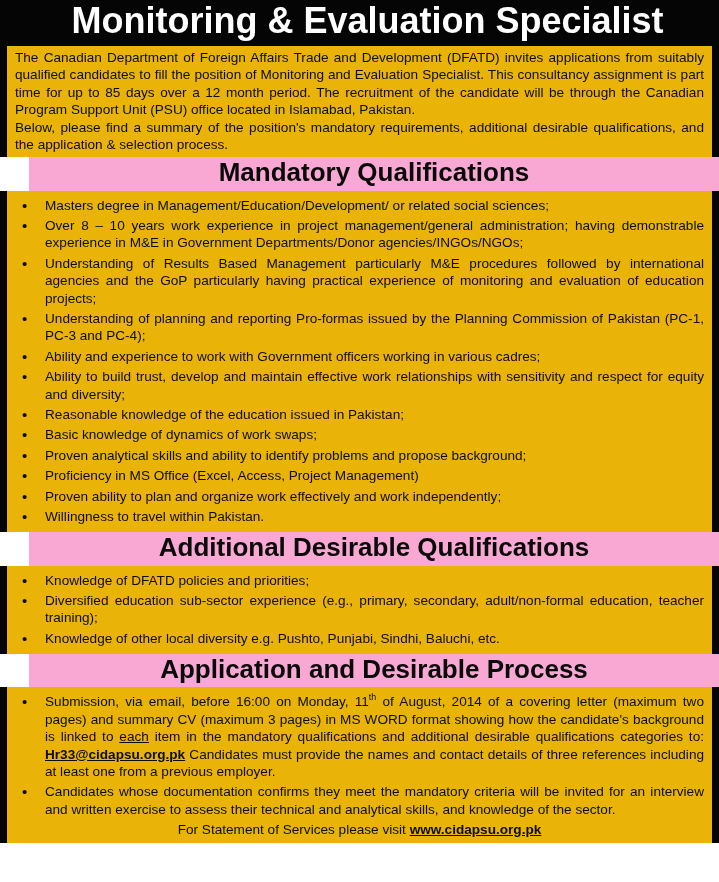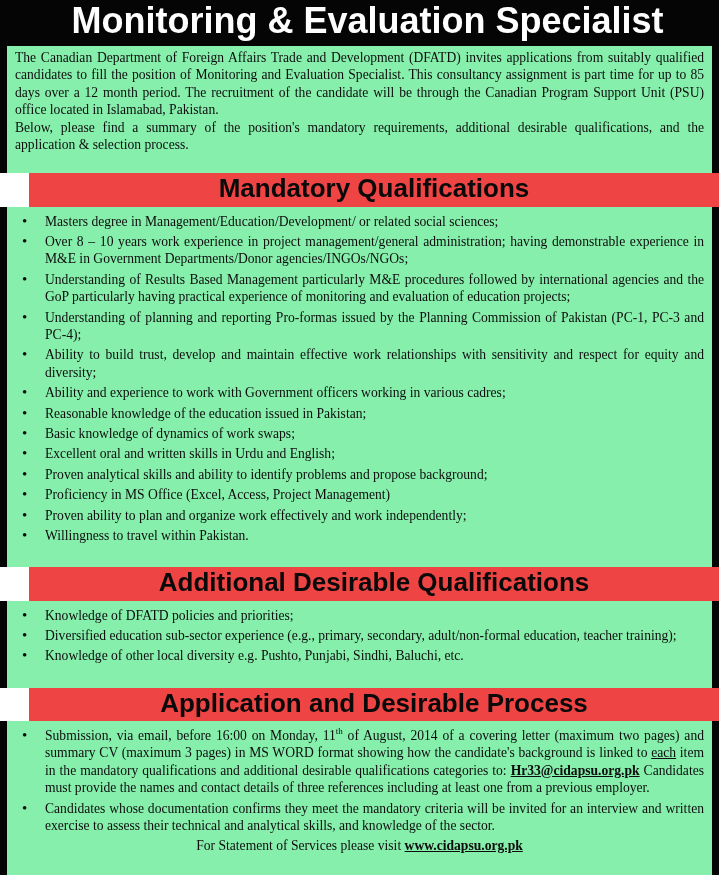--- a/index.html
+++ b/index.html
@@ -15,35 +15,34 @@
   .banner{
     background:#050505;
     color:#ffffff;
     font-weight:700;
     font-size:36px;
     line-height:1.0;
     text-align:center;
     padding:3px 0 7px 16px;
   }
   .band{
-    background:#ef4444;
+    background:#f9a8d4;
     color:#0a0a0a;
     font-weight:700;
     font-size:26px;
     line-height:1.05;
     text-align:center;
     padding:2px 0 4px 0;
     margin-left:29px;
   }
   .block{
-    background:#86efac;
+    background:#eab308;
     border-left:7px solid #050505;
     border-right:7px solid #050505;
-    padding:3px 8px 20px 8px;
-    font-family:Liberation Serif, serif;
+    padding:3px 8px 4px 8px;
   }
   .block p{margin:0;}
   .justify{text-align:justify;}
   ul.bullets{list-style:none;margin:0;padding:0;}
   ul.bullets li{
     position:relative;
     padding-left:30px;
     margin:3px 0;
     text-align:justify;
   }
@@ -73,25 +72,24 @@
     <p class="justify">Below, please find a summary of the position's mandatory requirements, additional desirable qualifications, and the application &amp; selection process.</p>
   </div>
 
   <div class="band">Mandatory Qualifications</div>
   <div class="block">
     <ul class="bullets">
         <li><span>Masters degree in Management/Education/Development/ or related social sciences;</span></li>
         <li><span>Over 8 – 10 years work experience in project management/general administration; having demonstrable experience in M&amp;E in Government Departments/Donor agencies/INGOs/NGOs;</span></li>
         <li><span>Understanding of Results Based Management particularly M&amp;E procedures followed by international agencies and the GoP particularly having practical experience of monitoring and evaluation of education projects;</span></li>
         <li><span>Understanding of planning and reporting Pro-formas issued by the Planning Commission of Pakistan (PC-1, PC-3 and PC-4);</span></li>
+        <li><span>Ability and experience to work with Government officers working in various cadres;</span></li>
         <li><span>Ability to build trust, develop and maintain effective work relationships with sensitivity and respect for equity and diversity;</span></li>
-        <li><span>Ability and experience to work with Government officers working in various cadres;</span></li>
         <li><span>Reasonable knowledge of the education issued in Pakistan;</span></li>
         <li><span>Basic knowledge of dynamics of work swaps;</span></li>
-        <li><span>Excellent oral and written skills in Urdu and English;</span></li>
         <li><span>Proven analytical skills and ability to identify problems and propose background;</span></li>
         <li><span>Proficiency in MS Office (Excel, Access, Project Management)</span></li>
         <li><span>Proven ability to plan and organize work effectively and work independently;</span></li>
         <li><span>Willingness to travel within Pakistan.</span></li>
       </ul>
   </div>
 
   <div class="band">Additional Desirable Qualifications</div>
   <div class="block">
     <ul class="bullets">

